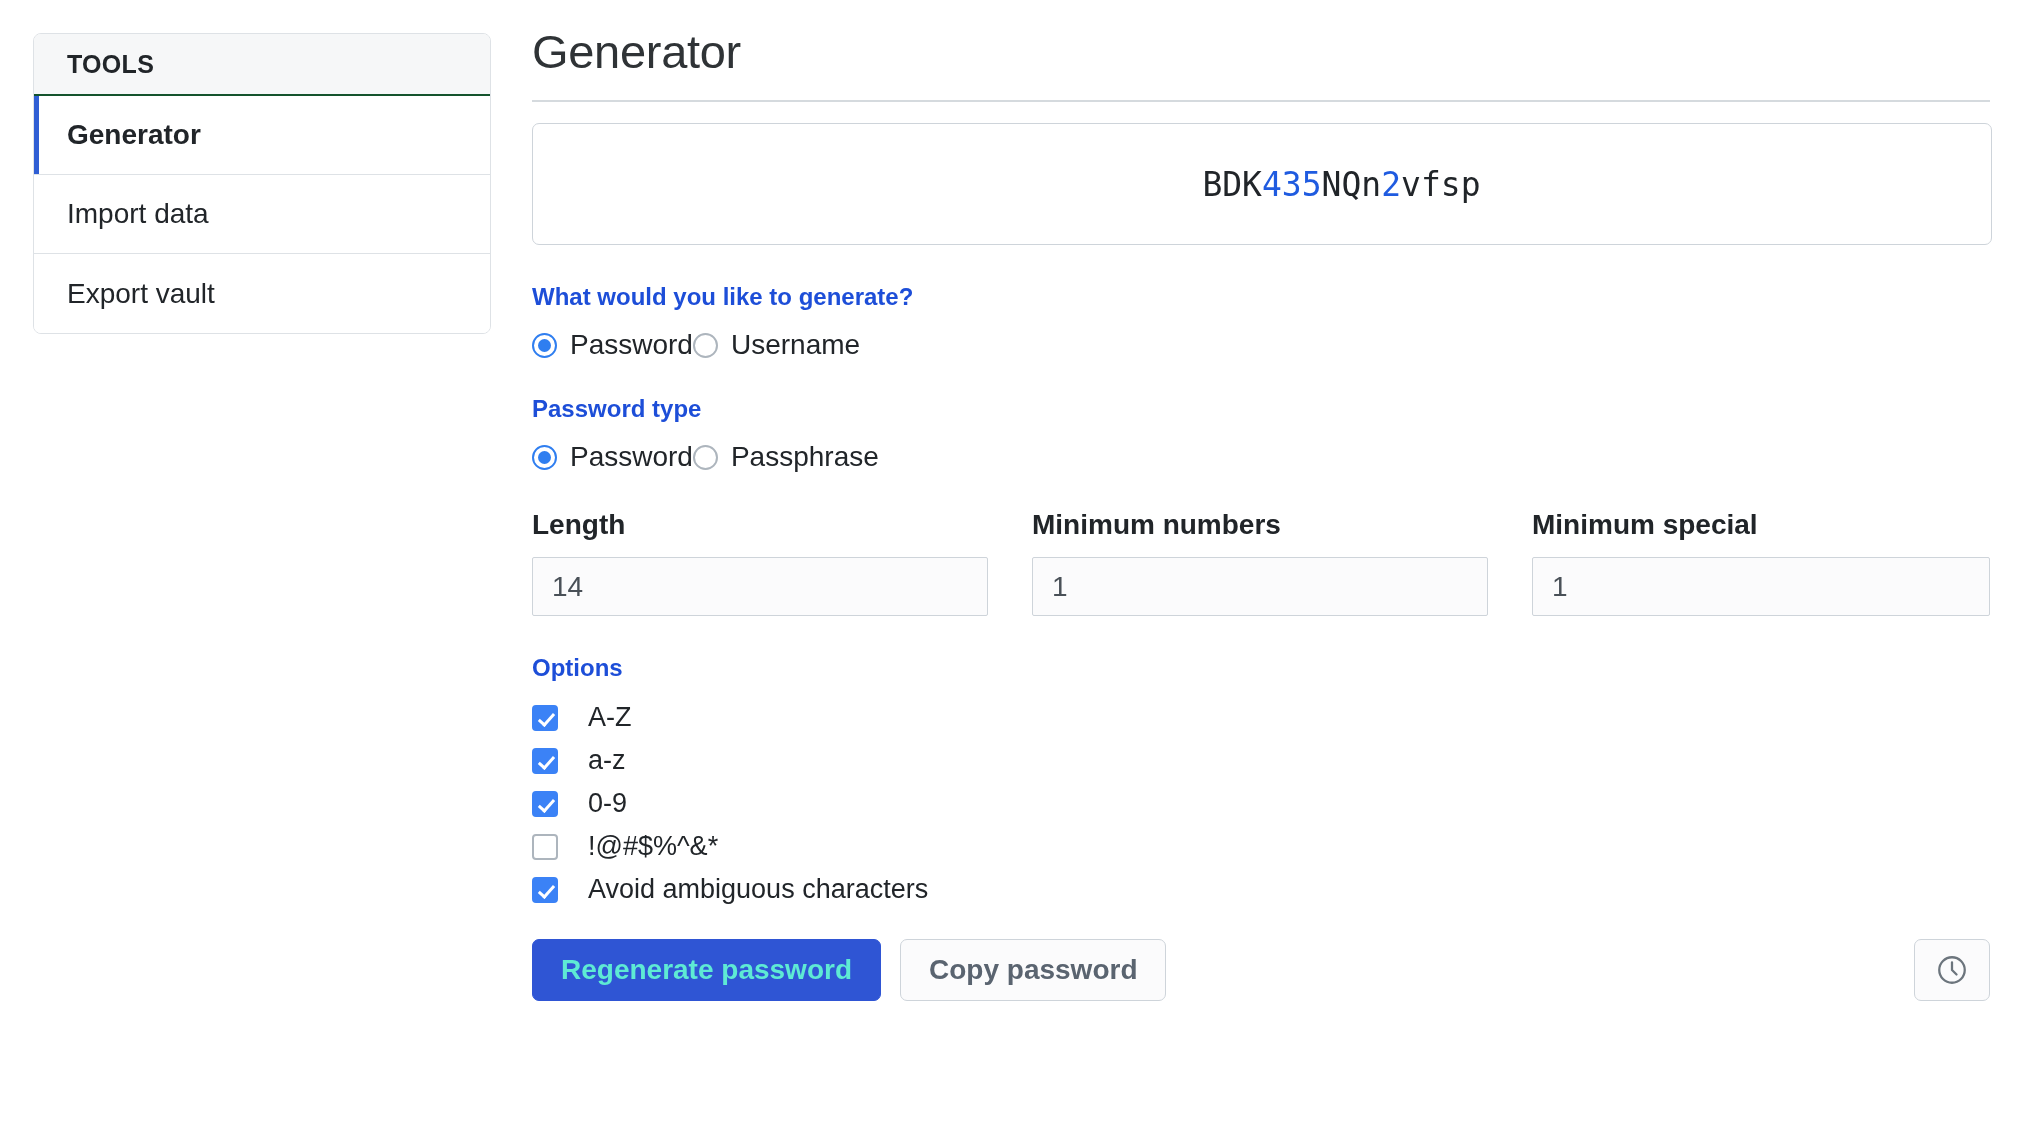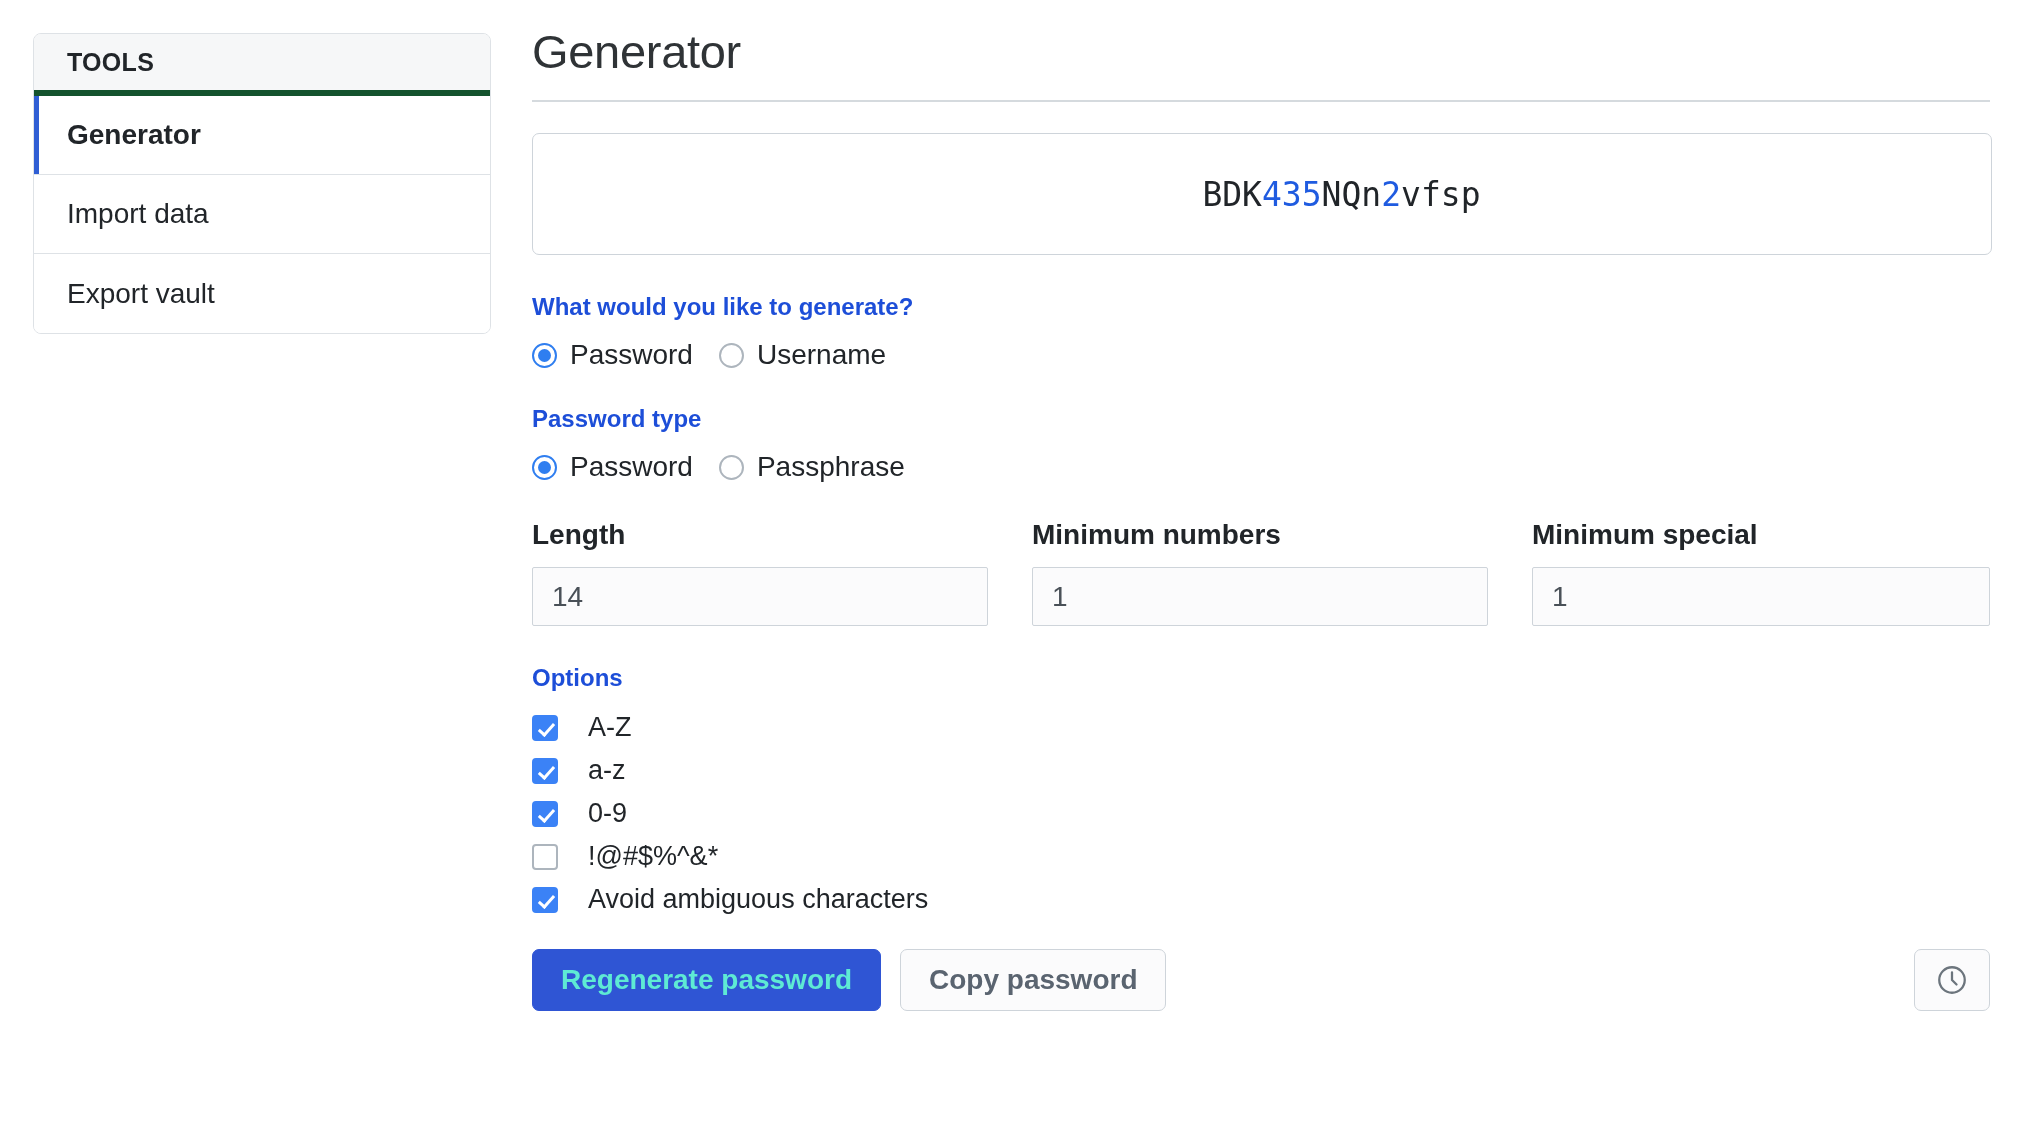--- a/index.html
+++ b/index.html
@@ -24,21 +24,21 @@
     left: 33px;
     top: 33px;
     width: 458px;
     border: 1px solid #dee2e6;
     border-radius: 8px;
     background: #ffffff;
     overflow: hidden;
   }
   .sidebar-header {
     background: #f6f7f8;
-    border-bottom: 6px solid #14532d;
+    border-bottom: 2px solid #14532d;
     height: 62px;
     display: flex;
     align-items: center;
     padding-left: 33px;
   }
   .sidebar-header-title {
     font-size: 25px;
     font-weight: bold;
     letter-spacing: 0.3px;
     color: #212529;
@@ -83,21 +83,21 @@
     letter-spacing: -0.3px;
   }
   .title-rule {
     margin-top: 20px;
     height: 2px;
     background: #d5dade;
     width: 1458px;
   }
 
   .password-box {
-    margin-top: 31px;
+    margin-top: 21px;
     height: 122px;
     border: 1px solid #ced4da;
     border-radius: 7px;
     background: #ffffff;
     display: flex;
     align-items: center;
     justify-content: center;
     text-align: right;
   }
   .password-text {
@@ -114,21 +114,20 @@
     font-weight: bold;
     color: #1d4ed8;
     margin-top: 38px;
   }
   .section-label.tight { margin-top: 34px; }
 
   .radio-row {
     display: flex;
     align-items: center;
     margin-top: 18px;
-    gap: 26px;
   }
   .radio-opt {
     display: flex;
     align-items: center;
     gap: 13px;
     cursor: pointer;
   }
   .radio-mark {
     width: 25px; height: 25px;
     border-radius: 50%;

